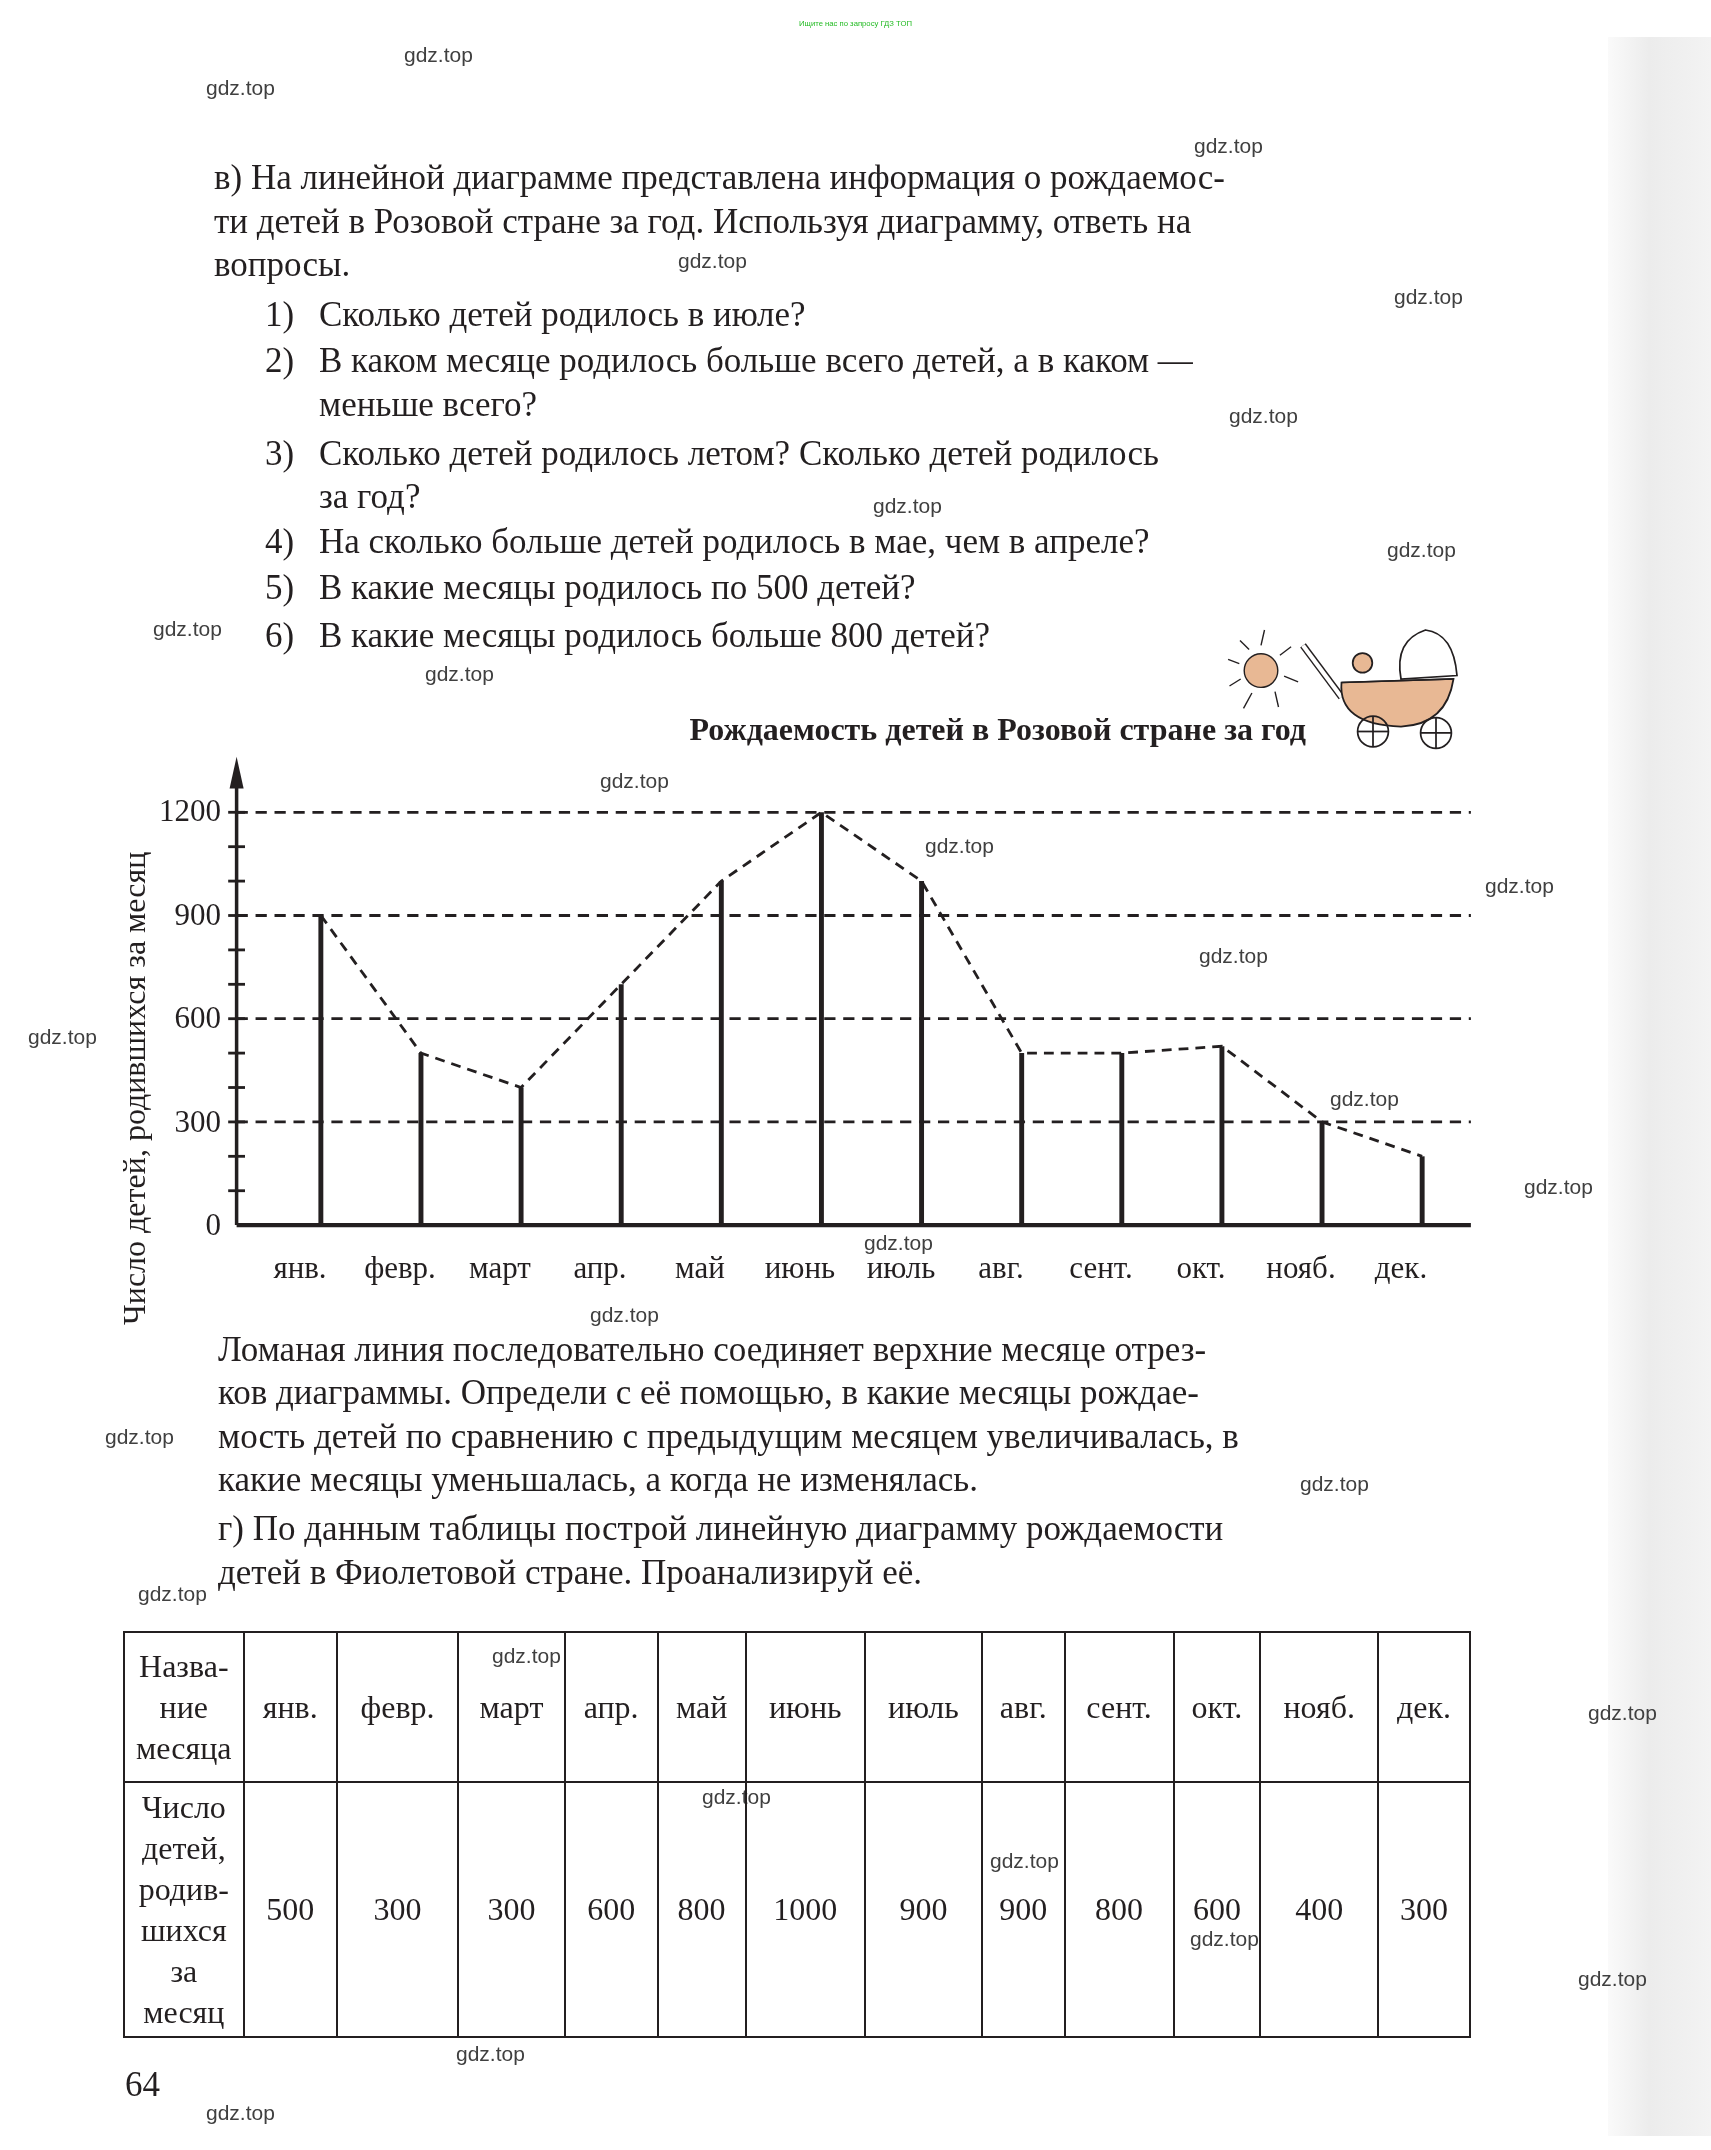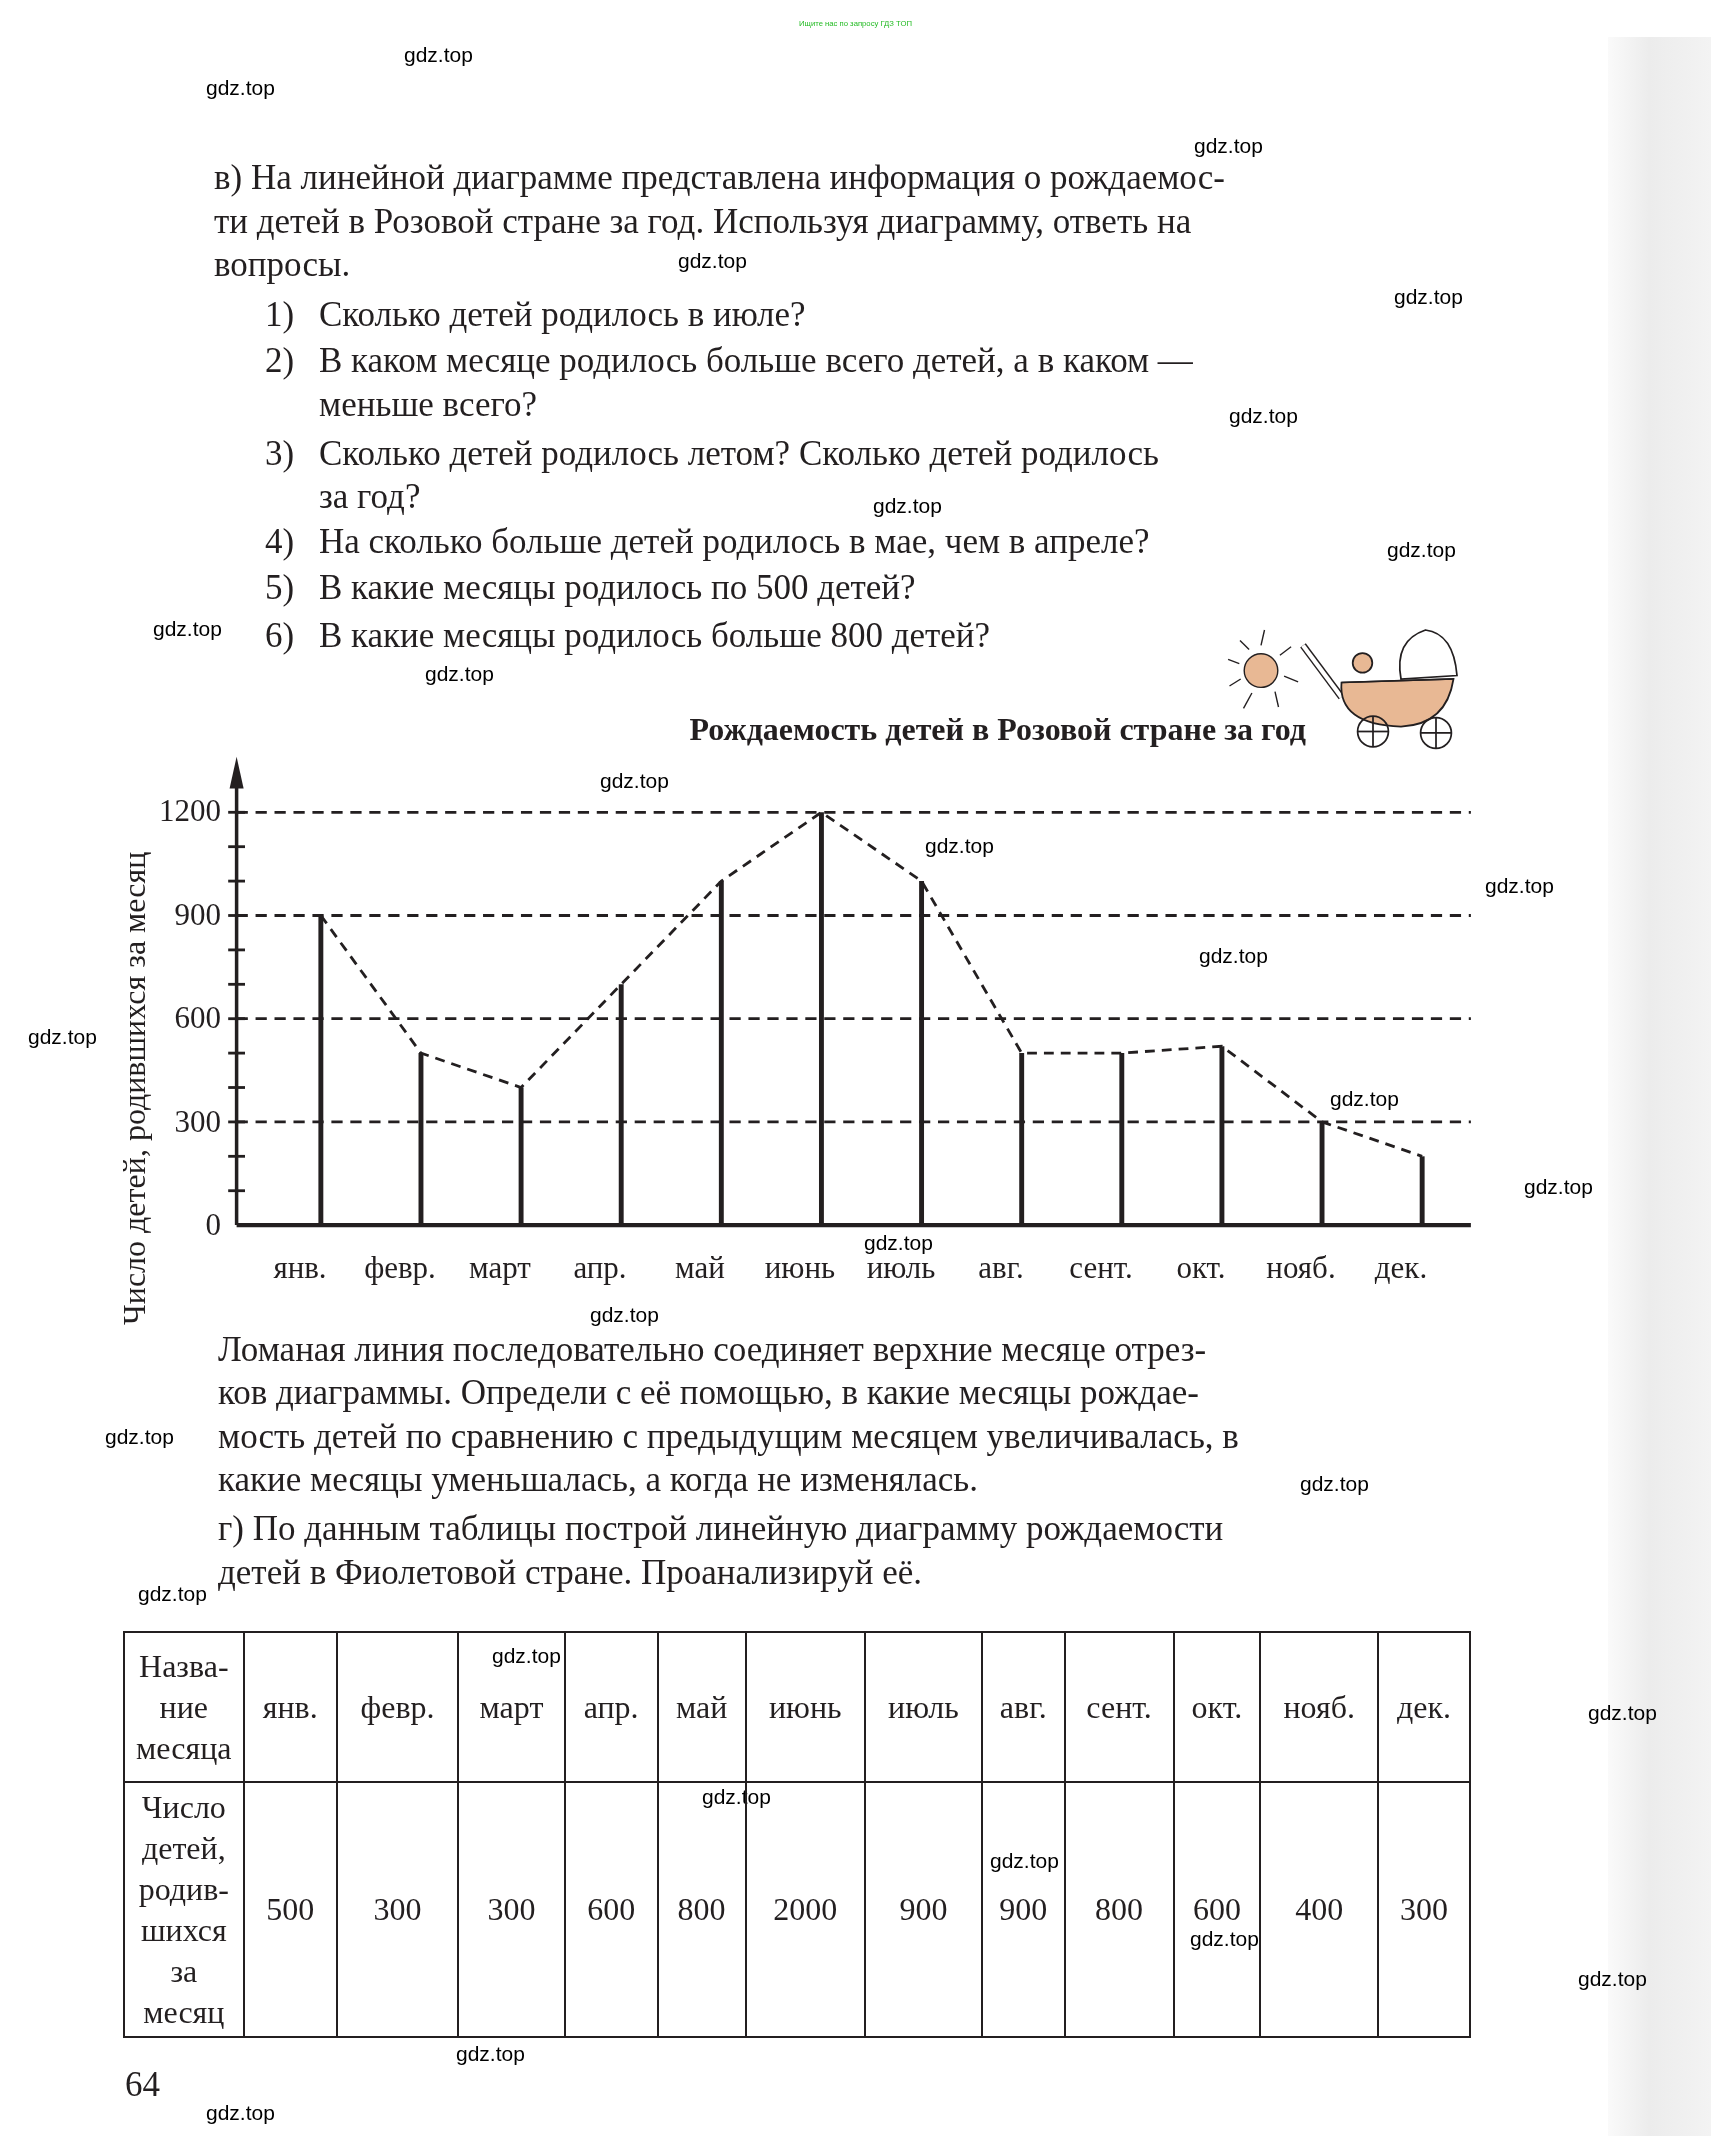--- a/index.html
+++ b/index.html
@@ -5,21 +5,21 @@
   html, body { margin:0; padding:0; }
   body { width:1711px; height:2151px; position:relative; background:#ffffff; overflow:hidden;
          font-family:"DejaVu Serif","Liberation Serif",serif; color:#231f20; }
   .page { position:absolute; left:0; top:16px; width:1711px; height:2151px; }
   .spine { position:absolute; left:1608px; top:21px; width:103px; height:2099px;
            background:linear-gradient(to right,#fafafa,#ececec 40%,#f3f3f3); }
   .top-banner { position:absolute; top:2.8px; left:0; width:1711px; text-align:center;
                 font-family:"Liberation Sans",sans-serif; font-size:7.7px; color:#22bb22; }
   .bottom-banner { position:absolute; top:2135px; left:0; width:1711px; text-align:center;
                 font-family:"Liberation Sans",sans-serif; font-size:7.7px; color:#553399; }
-  .wm { position:absolute; font-family:"Liberation Sans",sans-serif; font-size:21px; color:#000000; }
+  .wm { position:absolute; font-family:"Liberation Sans",sans-serif; font-size:21px; color:#404040; }
   .txt { position:absolute; font-family:"Liberation Serif","DejaVu Serif",serif; font-size:35px; line-height:44px; white-space:nowrap; color:#231f20; }
   .qnum { position:absolute; font-family:"Liberation Serif",serif; font-size:35px; }
   .chart-title { position:absolute; left:393px; top:695px; width:913px; text-align:right;
                  font-family:"Liberation Serif",serif; font-weight:bold; font-size:32px; }
   .ylabel { position:absolute; left:137px; top:972px; width:702px; height:42px;
             transform-origin:0 0; transform:translate(-21px,337px) rotate(-90deg);
             font-family:"Liberation Serif",serif; font-size:32px; white-space:nowrap; }
   svg.chart { position:absolute; left:0; top:0; }
   .months { position:absolute; top:1234px; left:0; width:1711px; height:42px; }
   .month { position:absolute; font-family:"Liberation Serif",serif; font-size:31px; transform:translateX(-50%); white-space:nowrap; }
@@ -214,21 +214,21 @@
 детей,
 родив-
 шихся
 за
 месяц</span></td>
       <td>500</td>
       <td>300</td>
       <td>300</td>
       <td>600</td>
       <td>800</td>
-      <td>2000</td>
+      <td>1000</td>
       <td>900</td>
       <td>900</td>
       <td>800</td>
       <td>600</td>
       <td>400</td>
       <td>300</td>
     </tr>
   </tbody>
     </table>
 

